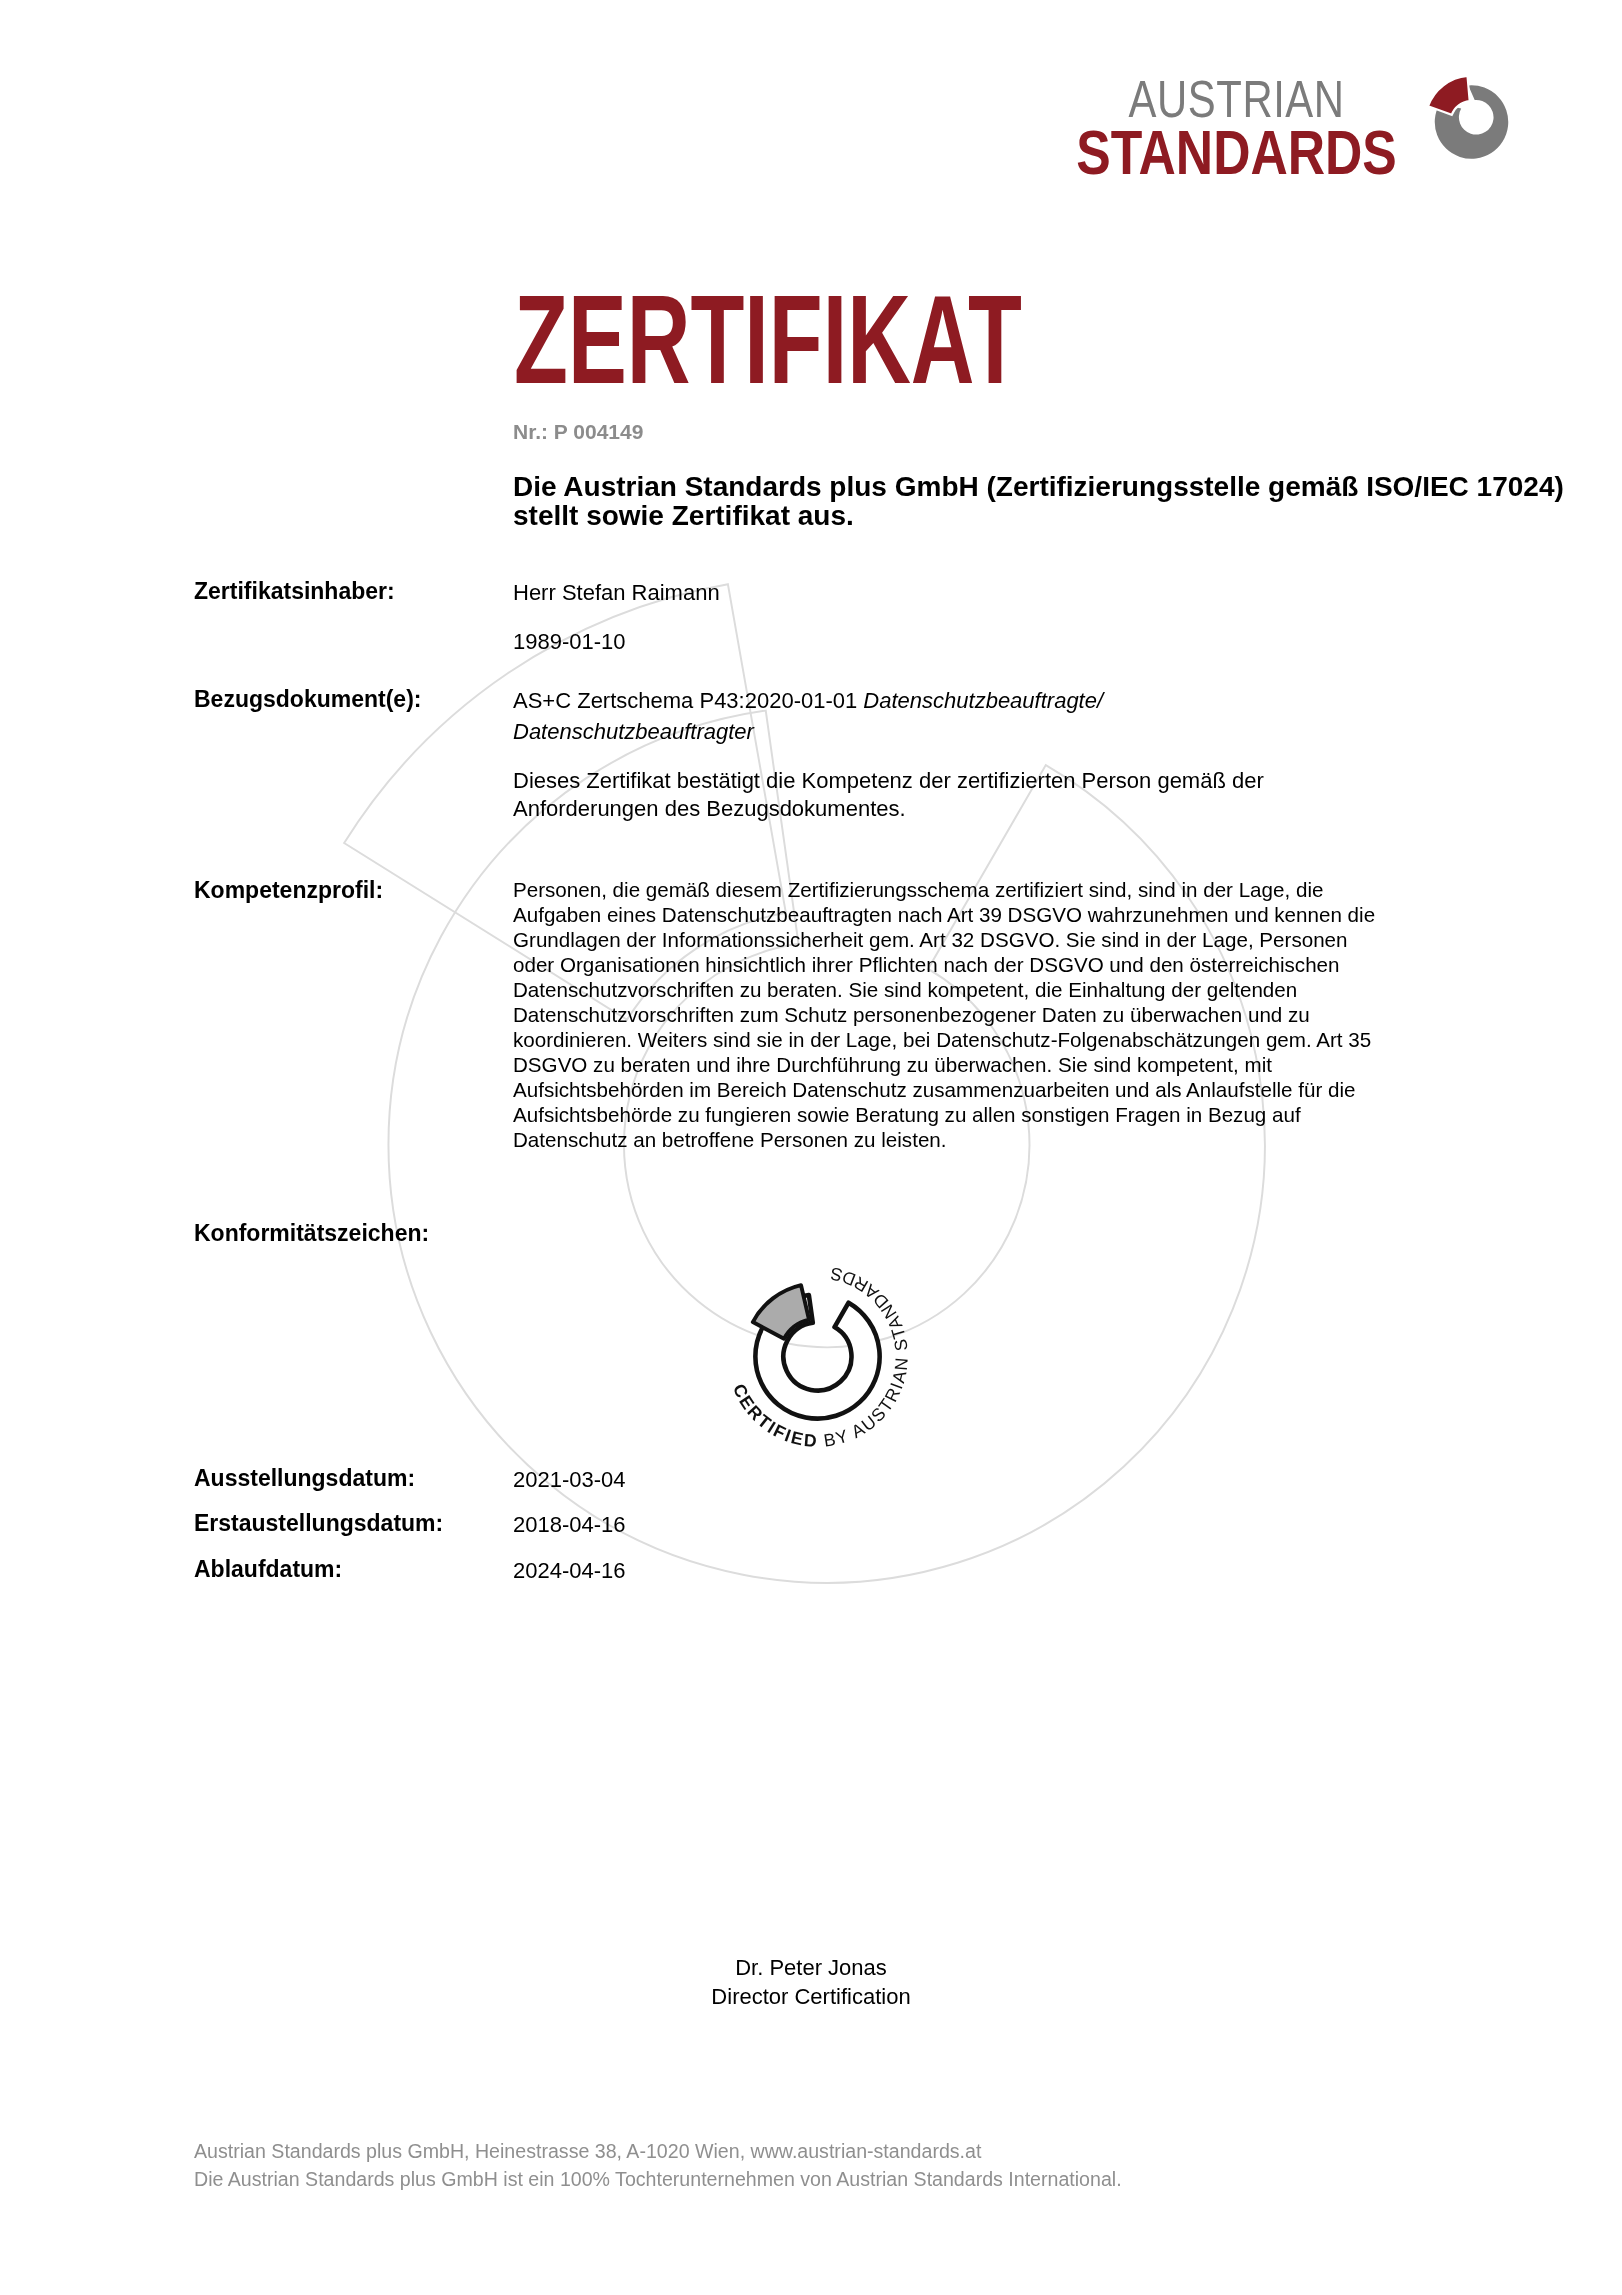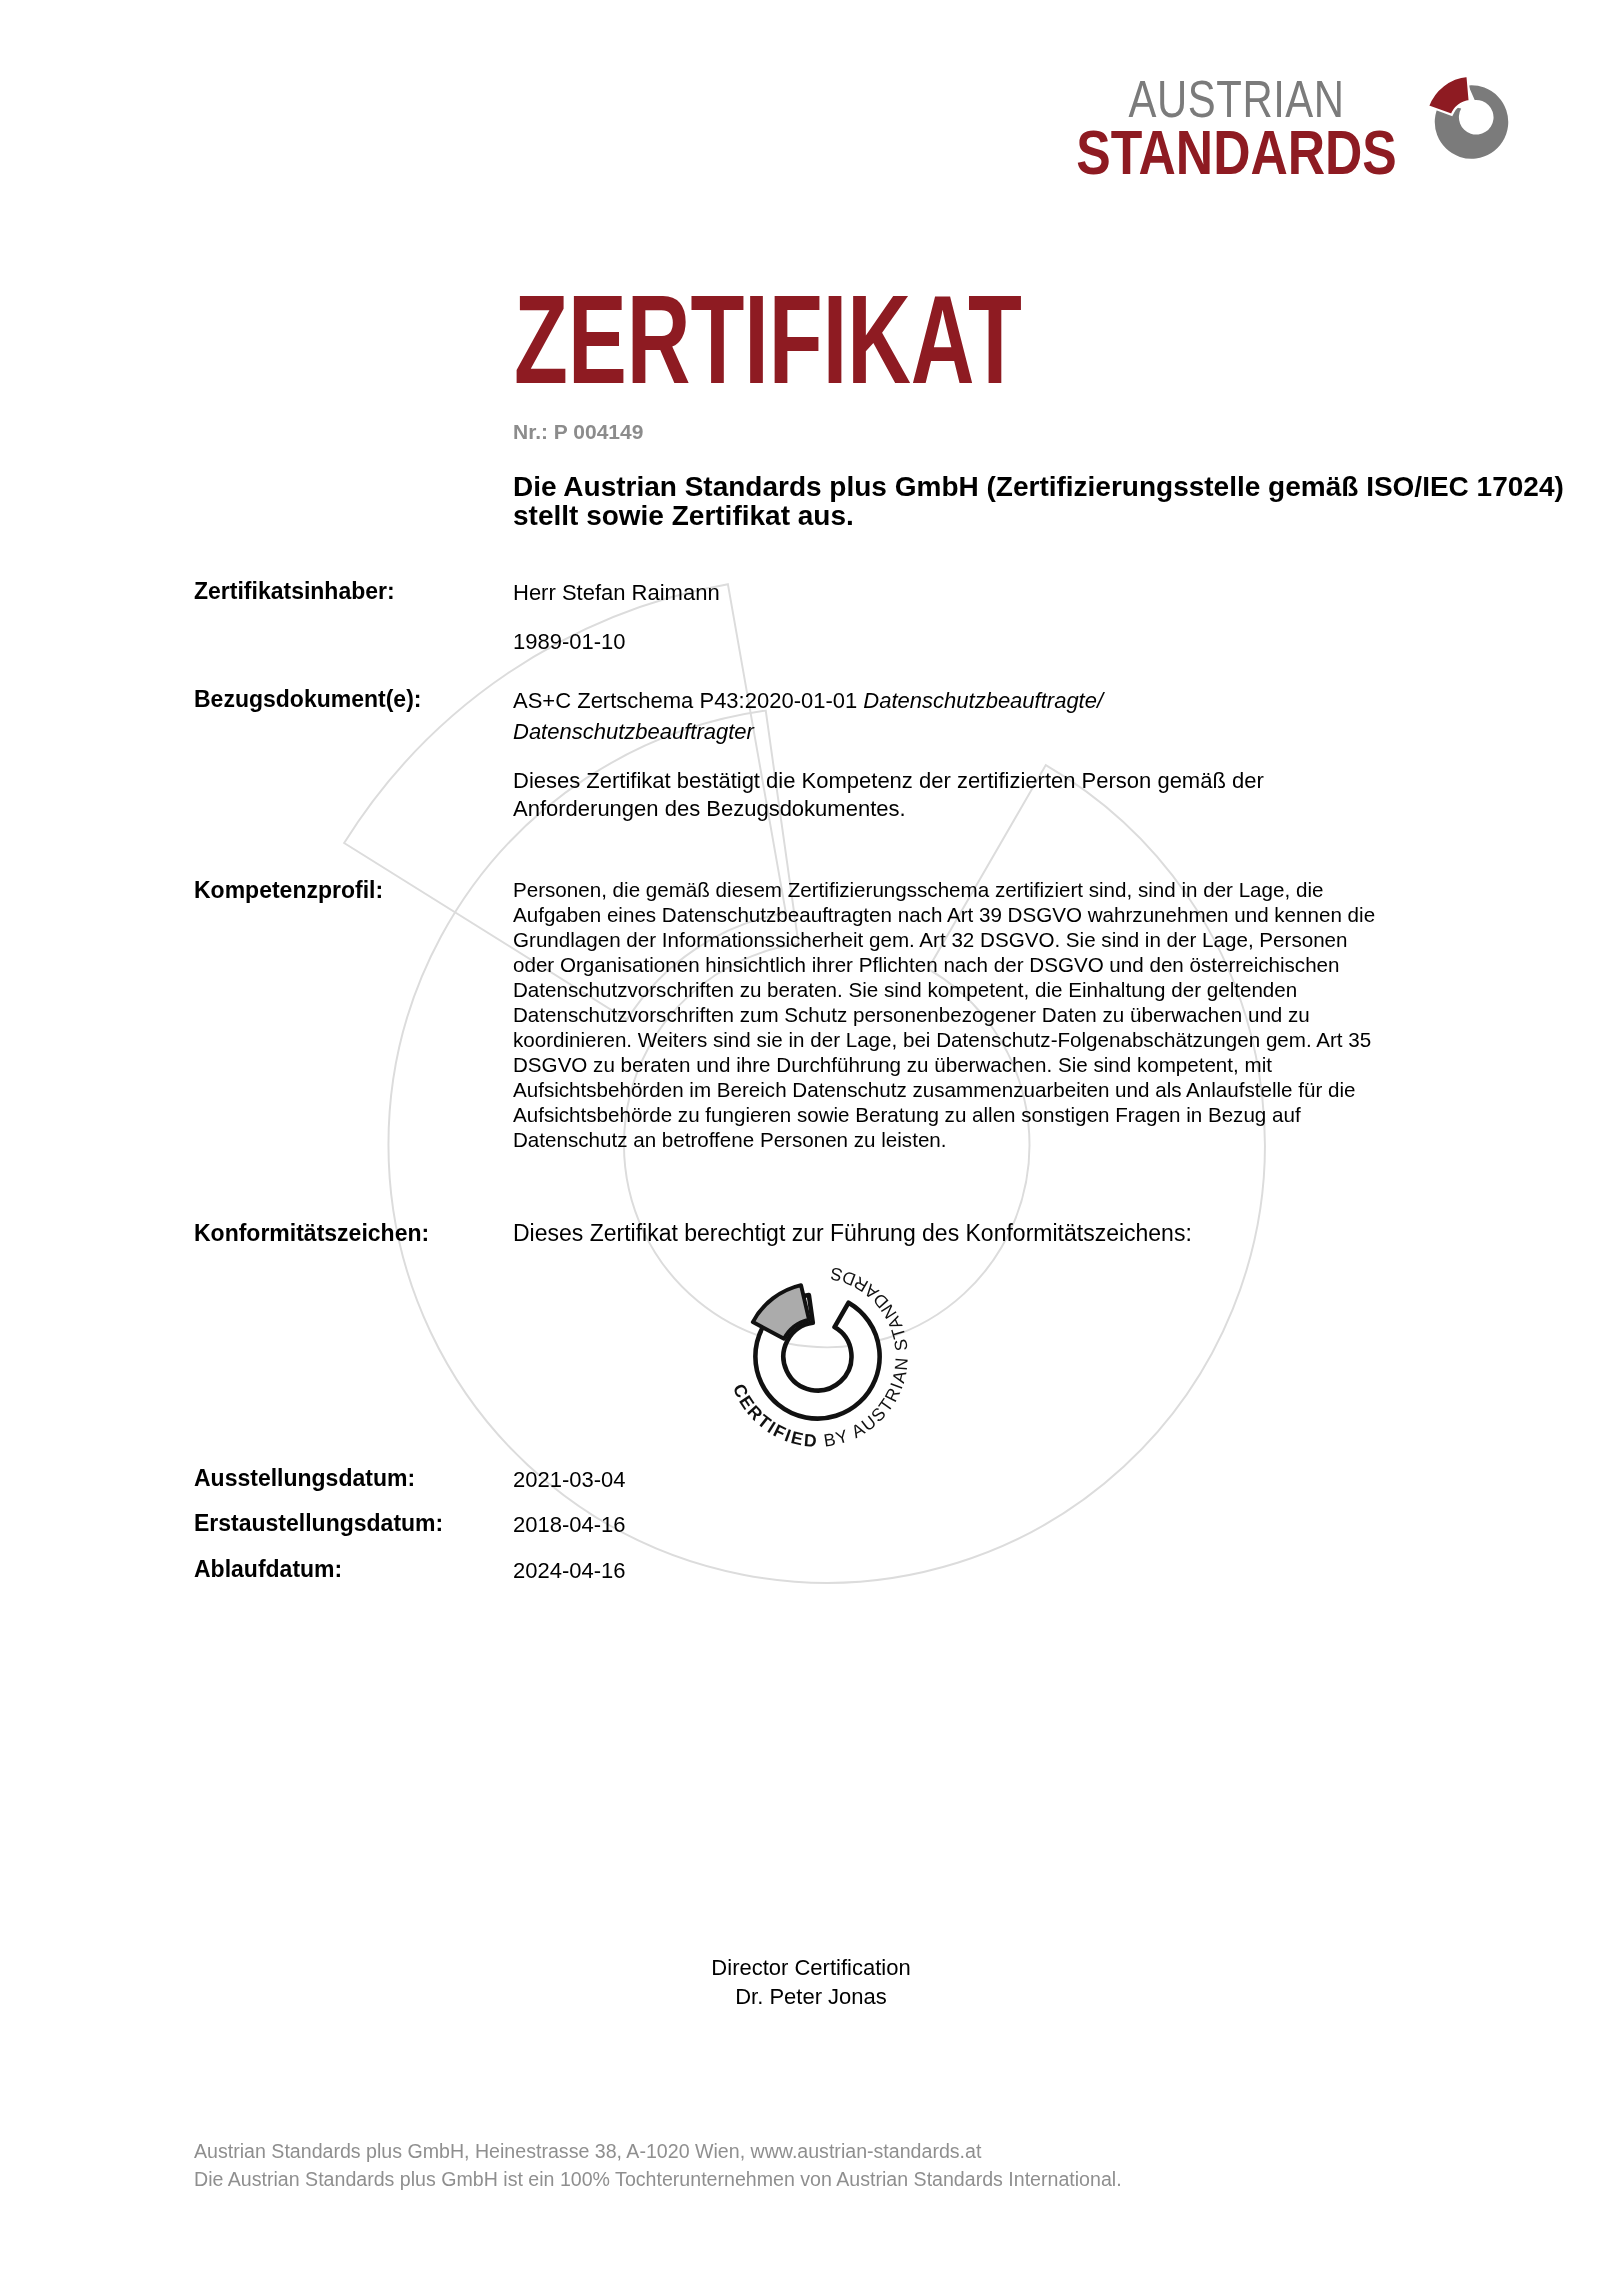--- a/index.html
+++ b/index.html
@@ -87,21 +87,20 @@
   <div class="abs value" style="left:513px;top:686px;white-space:nowrap;">
     <span>AS+C Zertschema P43:2020-01-01 </span><span class="italic">Datenschutzbeauftragte/</span>
   </div>
   <div class="abs value italic" style="left:513px;top:717px;">Datenschutzbeauftragter</div>
   <div class="abs note">Dieses Zertifikat bestätigt die Kompetenz der zertifizierten Person gemäß der Anforderungen des Bezugsdokumentes.</div>
 
   <div class="abs label" style="left:194px;top:877px;">Kompetenzprofil:</div>
   <div class="abs competence-text">Personen, die gemäß diesem Zertifizierungsschema zertifiziert sind, sind in der Lage, die Aufgaben eines Datenschutzbeauftragten nach Art 39 DSGVO wahrzunehmen und kennen die Grundlagen der Informationssicherheit gem. Art 32 DSGVO. Sie sind in der Lage, Personen oder Organisationen hinsichtlich ihrer Pflichten nach der DSGVO und den österreichischen Datenschutzvorschriften zu beraten. Sie sind kompetent, die Einhaltung der geltenden Datenschutzvorschriften zum Schutz personenbezogener Daten zu überwachen und zu koordinieren. Weiters sind sie in der Lage, bei Datenschutz-Folgenabschätzungen gem. Art 35 DSGVO zu beraten und ihre Durchführung zu überwachen. Sie sind kompetent, mit Aufsichtsbehörden im Bereich Datenschutz zusammenzuarbeiten und als Anlaufstelle für die Aufsichtsbehörde zu fungieren sowie Beratung zu allen sonstigen Fragen in Bezug auf Datenschutz an betroffene Personen zu leisten.</div>
 
   <div class="abs label" style="left:194px;top:1220px;">Konformitätszeichen:</div>
-  <div class="abs conformity-text">Dieses Zertifikat berechtigt zur Führung des Konformitätszeichens:</div>
 
   <svg class="abs" style="left:705px;top:1244px;" width="225" height="225" viewBox="-172 -172 344 344" aria-hidden="true">
     <path d="M -129.7 47.2 A 138 138 0 1 0 24 -135.9" id="sealTextPath" fill="none" stroke="none"></path>
     <path d="M -13.2 -94.1 A 95 95 0 1 0 47.5 -82.3 L 26 -45 A 52 52 0 1 1 -7.2 -51.5 Z" fill="#ffffff" stroke="#111111" stroke-width="7" stroke-linejoin="round"></path>
     <path d="M -25.2 -109.1 A 112 112 0 0 0 -98.9 -52.6 L -51.2 -27.2 A 58 58 0 0 1 -13 -56.5 Z" fill="#ababab" stroke="#111111" stroke-width="6" stroke-linejoin="round"></path>
     <text class="seal-text">
       <textPath href="#sealTextPath" startOffset="0">
         <tspan class="b">CERTIFIED</tspan><tspan> BY AUSTRIAN STANDARDS</tspan>
       </textPath>
     </text>
@@ -110,22 +109,22 @@
   <div class="abs label" style="left:194px;top:1465px;">Ausstellungsdatum:</div>
   <div class="abs value" style="left:513px;top:1465px;">2021-03-04</div>
 
   <div class="abs label" style="left:194px;top:1510px;">Erstaustellungsdatum:</div>
   <div class="abs value" style="left:513px;top:1510px;">2018-04-16</div>
 
   <div class="abs label" style="left:194px;top:1556px;">Ablaufdatum:</div>
   <div class="abs value" style="left:513px;top:1556px;">2024-04-16</div>
 
   <div class="abs sig">
+    <div>Dr. Peter Jonas</div>
     <div>Director Certification</div>
-    <div>Dr. Peter Jonas</div>
   </div>
 
   <div class="abs footer">
     <div>Austrian Standards plus GmbH, Heinestrasse 38, A-1020 Wien, www.austrian-standards.at</div>
     <div>Die Austrian Standards plus GmbH ist ein 100% Tochterunternehmen von Austrian Standards International.</div>
   </div>
 
 </div>
 
 

